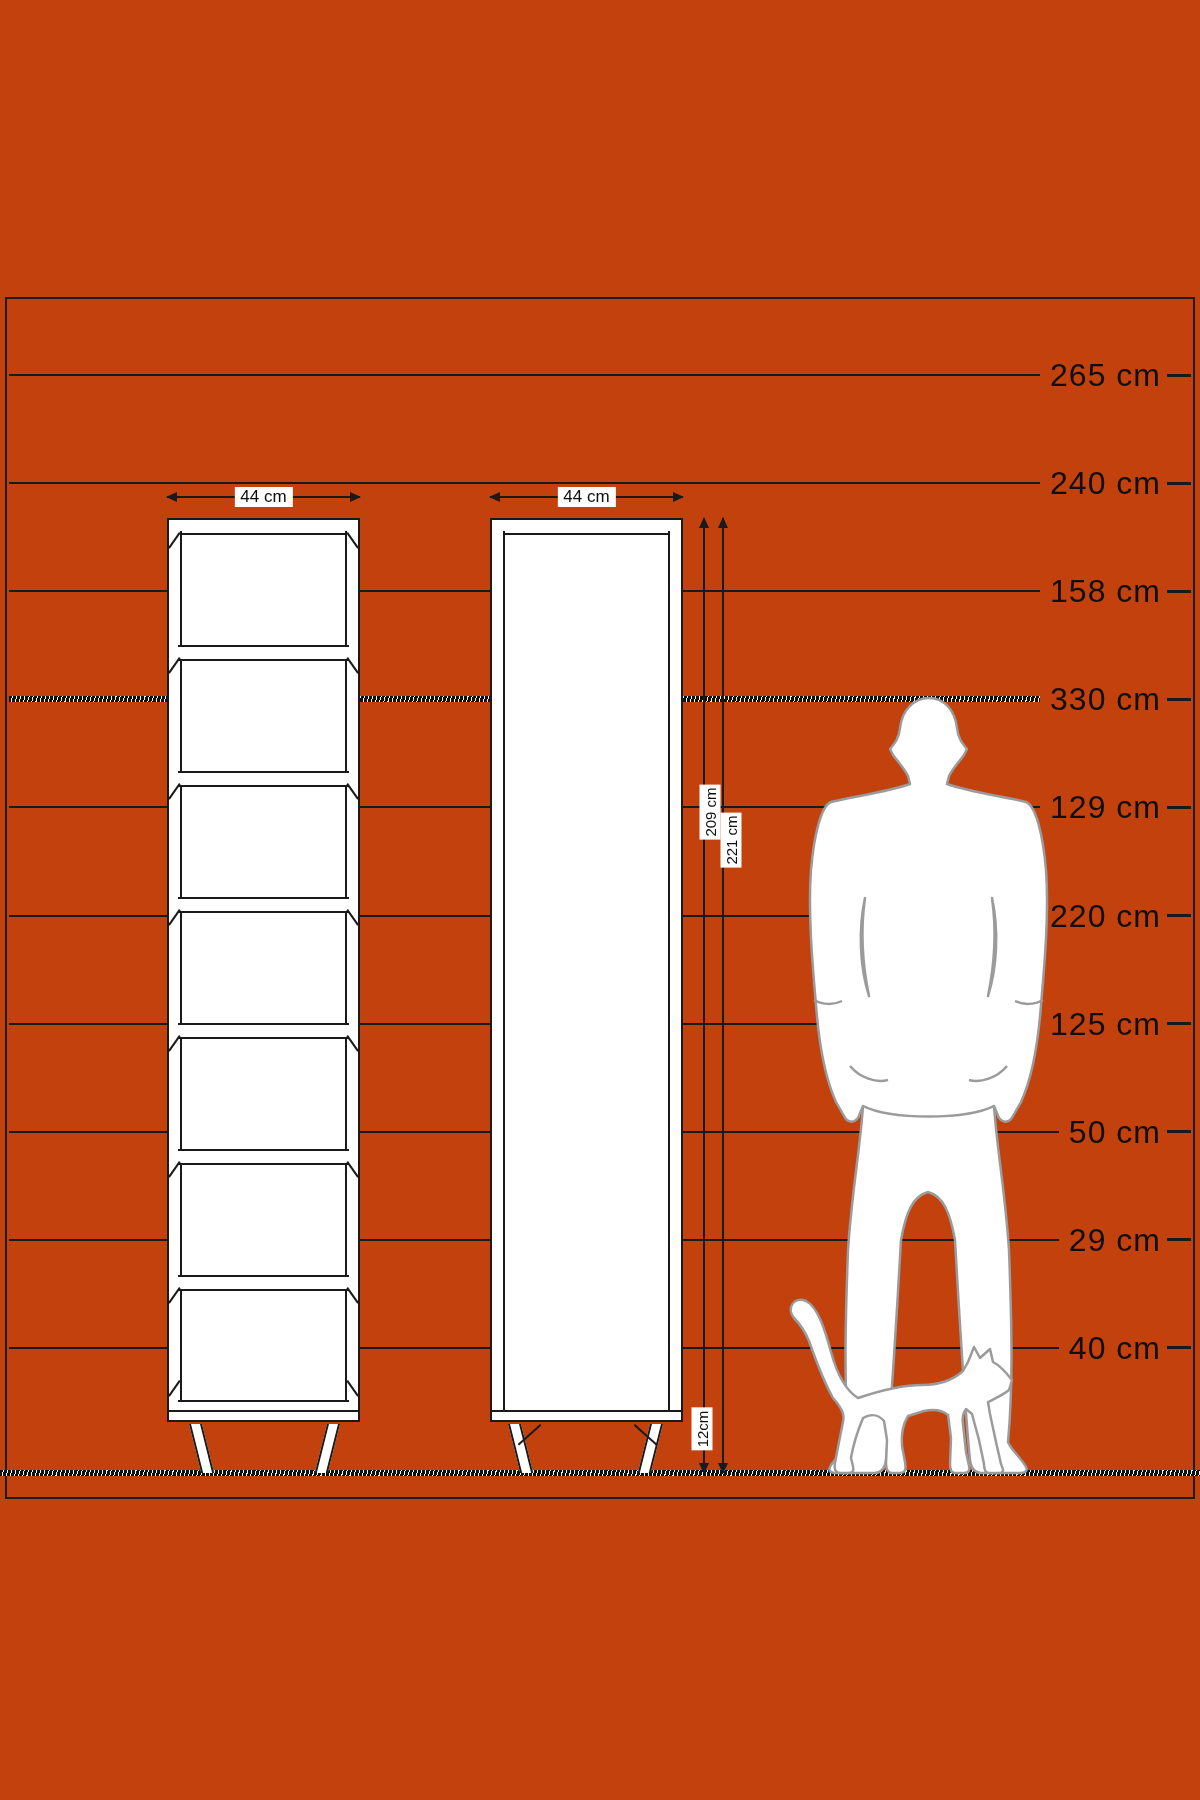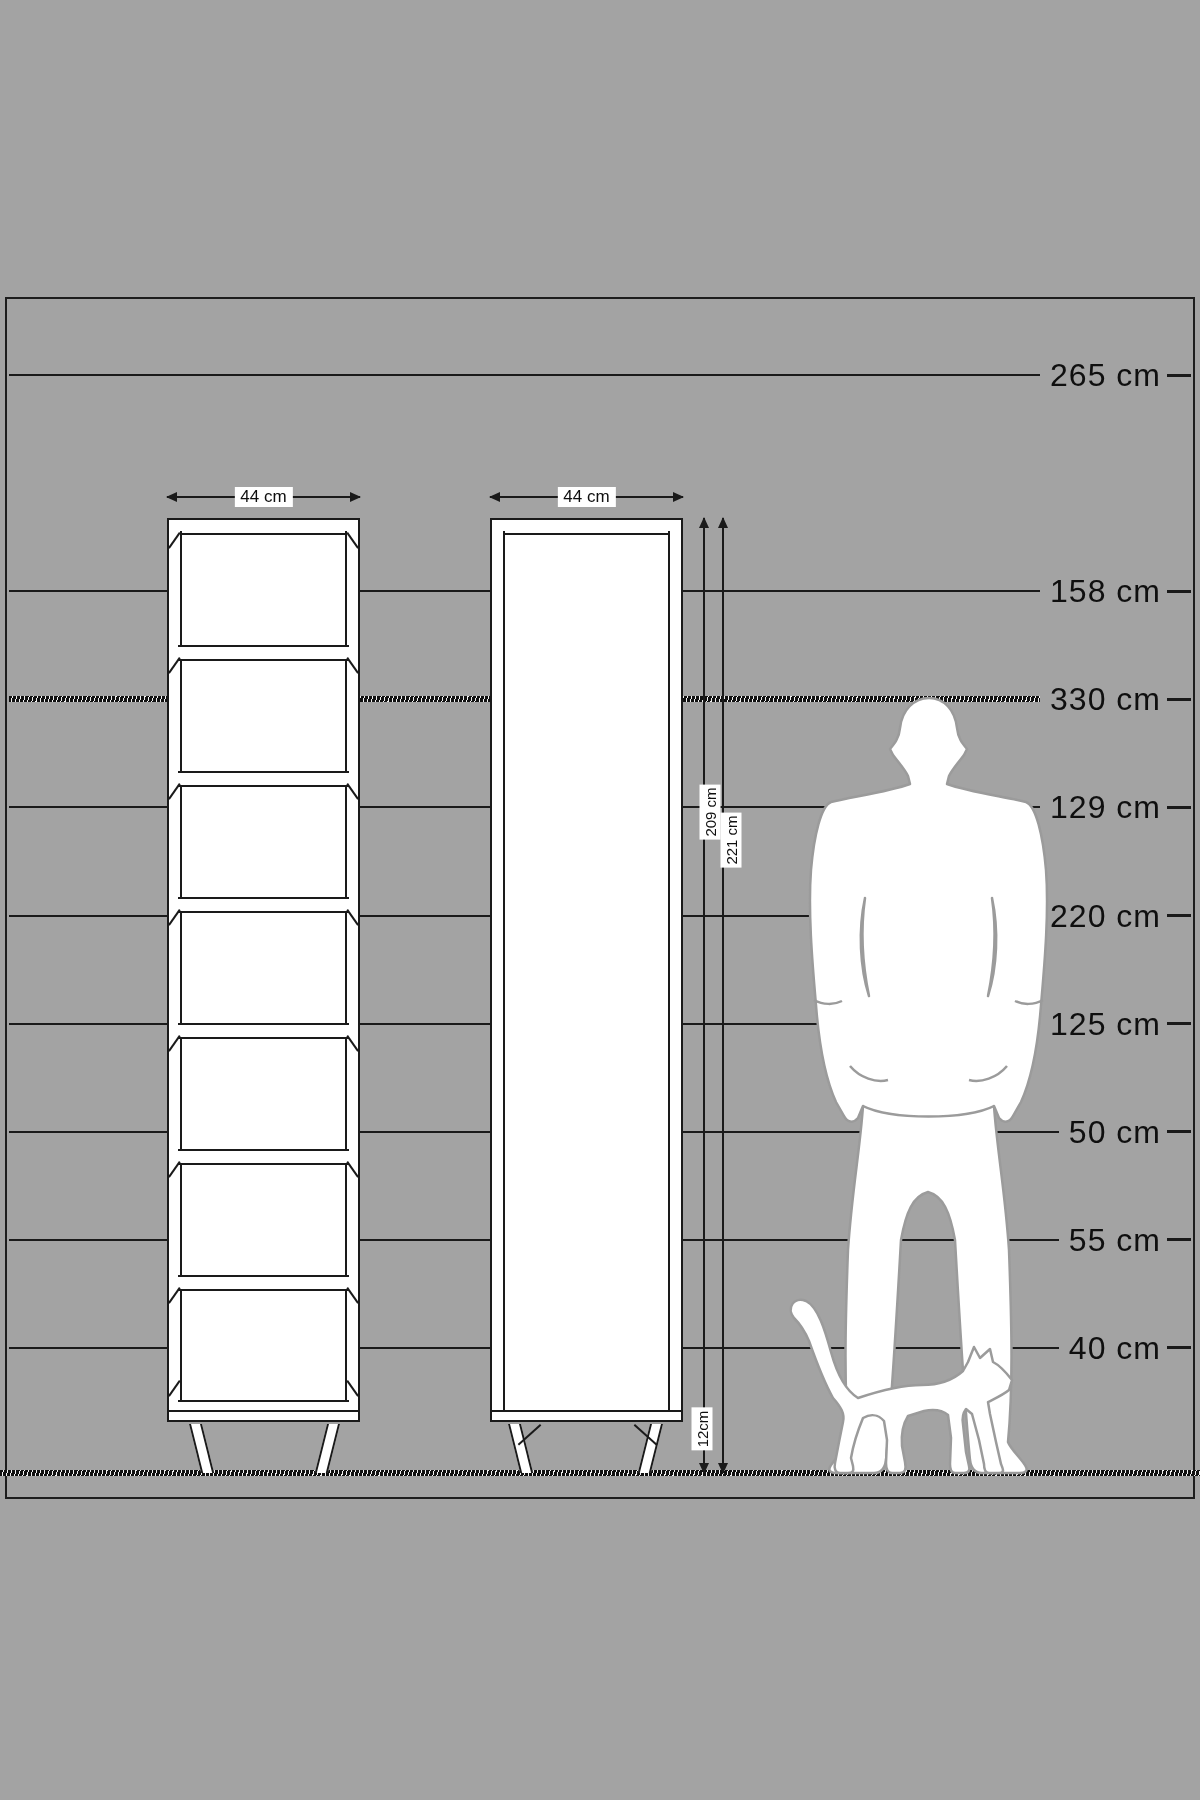--- a/index.html
+++ b/index.html
@@ -1,17 +1,17 @@
 <!DOCTYPE html>
 <html><head>
 <meta charset="utf-8">
 <style>
   html,body{margin:0;padding:0;background:#fff;}
   #canvas{
-    position:relative;width:1200px;height:1800px;background:#a3a3a3;overflow:hidden;
+    position:relative;width:1200px;height:1800px;background:#c2410c;overflow:hidden;
     font-family:"Liberation Sans", sans-serif;color:#0f0f0f;
   }
   #frame{
     position:absolute;left:5px;top:297px;width:1186px;height:1198px;
     border:2px solid #1d1d1d;background:transparent;
   }
   
   .ruler-row{position:absolute;left:2px;right:2px;height:44px;display:flex;align-items:center;}
   .rline{flex:1;height:2px;background:#1a1a1a;}
   .rline.hatched{height:6px;background:repeating-linear-gradient(105deg,#101010 0 3px,#f2f2f2 3px 4px);}
@@ -58,20 +58,25 @@
 
 <div id="canvas">
 
   <div id="frame">
 
   <div class="ruler-row" style="top: 54px;">
         <div class="rline"></div>
         <div class="rlabel">265 cm</div>
         <div class="rtick"></div>
       </div>
+      <div class="ruler-row" style="top: 162.1px;">
+        <div class="rline"></div>
+        <div class="rlabel">240 cm</div>
+        <div class="rtick"></div>
+      </div>
       <div class="ruler-row" style="top: 270.2px;">
         <div class="rline"></div>
         <div class="rlabel">158 cm</div>
         <div class="rtick"></div>
       </div>
       <div class="ruler-row" style="top: 378.3px;">
         <div class="rline hatched"></div>
         <div class="rlabel">330 cm</div>
         <div class="rtick"></div>
       </div>
@@ -90,21 +95,21 @@
         <div class="rlabel">125 cm</div>
         <div class="rtick"></div>
       </div>
       <div class="ruler-row" style="top: 810.7px;">
         <div class="rline"></div>
         <div class="rlabel">50 cm</div>
         <div class="rtick"></div>
       </div>
       <div class="ruler-row" style="top: 918.8px;">
         <div class="rline"></div>
-        <div class="rlabel">55 cm</div>
+        <div class="rlabel">29 cm</div>
         <div class="rtick"></div>
       </div>
       <div class="ruler-row" style="top: 1026.9px;">
         <div class="rline"></div>
         <div class="rlabel">40 cm</div>
         <div class="rtick"></div>
       </div>
     </div>
 
   <div class="ground"></div>

